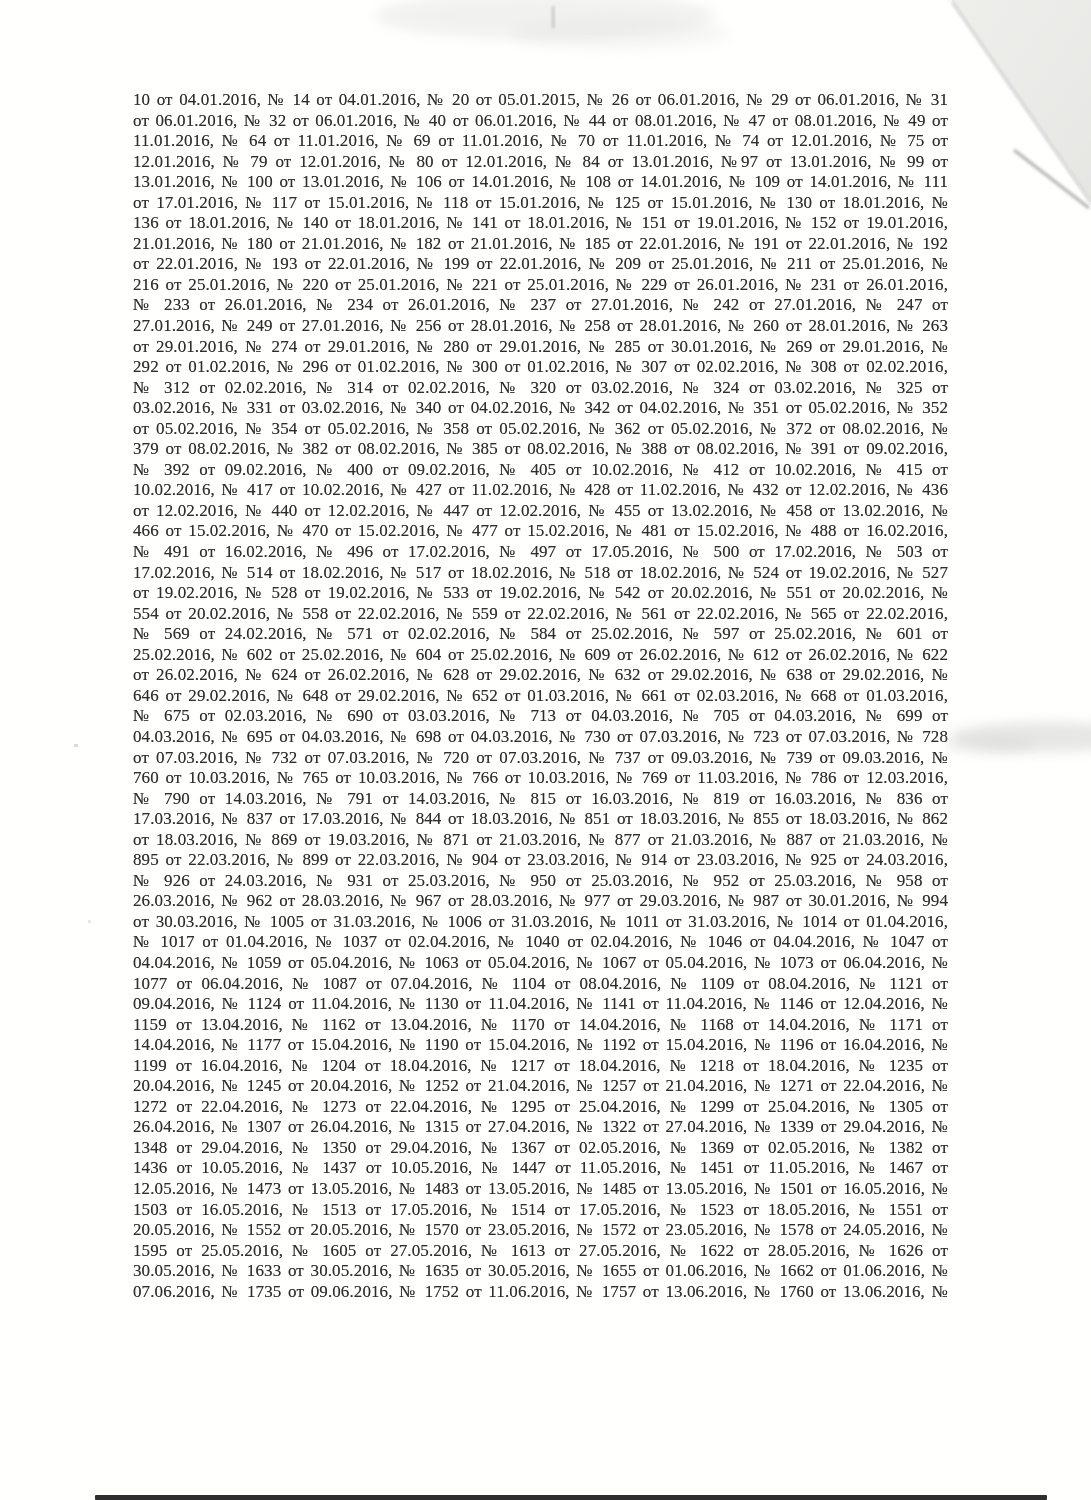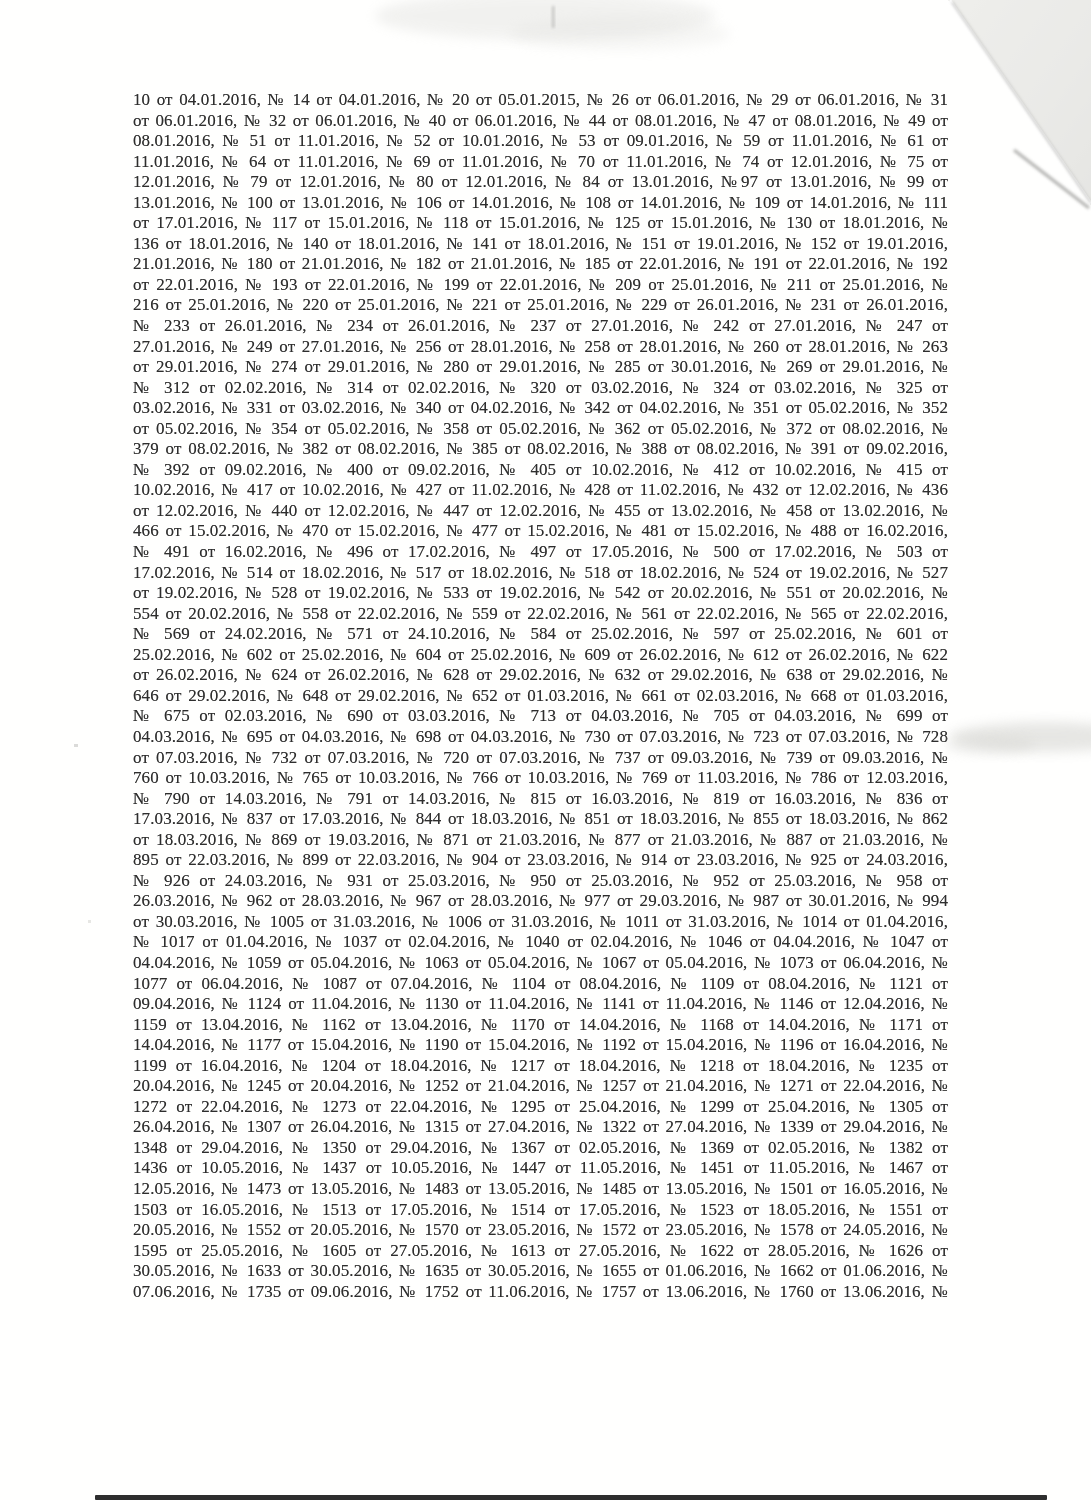--- a/index.html
+++ b/index.html
@@ -47,45 +47,45 @@
 </style>
 </head>
 <body>
 
 <div id="page">
 
   <div id="text-block">
 
   <div class="line">10 от 04.01.2016, № 14 от 04.01.2016, № 20 от 05.01.2015, № 26 от 06.01.2016, № 29 от 06.01.2016, № 31</div>
       <div class="line">от 06.01.2016, № 32 от 06.01.2016, № 40 от 06.01.2016, № 44 от 08.01.2016, № 47 от 08.01.2016, № 49 от</div>
-      <div class="line">08.01.2016, № 51 от 11.01.2016, № 52 от 10.01.2016, № 53 от 09.01.2016, № 59 от 11.01.2016, № 61 от</div>
       <div class="line">11.01.2016, № 64 от 11.01.2016, № 69 от 11.01.2016, № 70 от 11.01.2016, № 74 от 12.01.2016, № 75 от</div>
       <div class="line">12.01.2016, № 79 от 12.01.2016, № 80 от 12.01.2016, № 84 от 13.01.2016, №97 от 13.01.2016, № 99 от</div>
       <div class="line">13.01.2016, № 100 от 13.01.2016, № 106 от 14.01.2016, № 108 от 14.01.2016, № 109 от 14.01.2016, № 111</div>
       <div class="line">от 17.01.2016, № 117 от 15.01.2016, № 118 от 15.01.2016, № 125 от 15.01.2016, № 130 от 18.01.2016, №</div>
       <div class="line">136 от 18.01.2016, № 140 от 18.01.2016, № 141 от 18.01.2016, № 151 от 19.01.2016, № 152 от 19.01.2016,</div>
       <div class="line">21.01.2016, № 180 от 21.01.2016, № 182 от 21.01.2016, № 185 от 22.01.2016, № 191 от 22.01.2016, № 192</div>
       <div class="line">от 22.01.2016, № 193 от 22.01.2016, № 199 от 22.01.2016, № 209 от 25.01.2016, № 211 от 25.01.2016, №</div>
       <div class="line">216 от 25.01.2016, № 220 от 25.01.2016, № 221 от 25.01.2016, № 229 от 26.01.2016, № 231 от 26.01.2016,</div>
       <div class="line">№ 233 от 26.01.2016, № 234 от 26.01.2016, № 237 от 27.01.2016, № 242 от 27.01.2016, № 247 от</div>
       <div class="line">27.01.2016, № 249 от 27.01.2016, № 256 от 28.01.2016, № 258 от 28.01.2016, № 260 от 28.01.2016, № 263</div>
       <div class="line">от 29.01.2016, № 274 от 29.01.2016, № 280 от 29.01.2016, № 285 от 30.01.2016, № 269 от 29.01.2016, №</div>
+      <div class="line">292 от 01.02.2016, № 296 от 01.02.2016, № 300 от 01.02.2016, № 307 от 02.02.2016, № 308 от 02.02.2016,</div>
       <div class="line">№ 312 от 02.02.2016, № 314 от 02.02.2016, № 320 от 03.02.2016, № 324 от 03.02.2016, № 325 от</div>
       <div class="line">03.02.2016, № 331 от 03.02.2016, № 340 от 04.02.2016, № 342 от 04.02.2016, № 351 от 05.02.2016, № 352</div>
       <div class="line">от 05.02.2016, № 354 от 05.02.2016, № 358 от 05.02.2016, № 362 от 05.02.2016, № 372 от 08.02.2016, №</div>
       <div class="line">379 от 08.02.2016, № 382 от 08.02.2016, № 385 от 08.02.2016, № 388 от 08.02.2016, № 391 от 09.02.2016,</div>
       <div class="line">№ 392 от 09.02.2016, № 400 от 09.02.2016, № 405 от 10.02.2016, № 412 от 10.02.2016, № 415 от</div>
       <div class="line">10.02.2016, № 417 от 10.02.2016, № 427 от 11.02.2016, № 428 от 11.02.2016, № 432 от 12.02.2016, № 436</div>
       <div class="line">от 12.02.2016, № 440 от 12.02.2016, № 447 от 12.02.2016, № 455 от 13.02.2016, № 458 от 13.02.2016, №</div>
       <div class="line">466 от 15.02.2016, № 470 от 15.02.2016, № 477 от 15.02.2016, № 481 от 15.02.2016, № 488 от 16.02.2016,</div>
       <div class="line">№ 491 от 16.02.2016, № 496 от 17.02.2016, № 497 от 17.05.2016, № 500 от 17.02.2016, № 503 от</div>
       <div class="line">17.02.2016, № 514 от 18.02.2016, № 517 от 18.02.2016, № 518 от 18.02.2016, № 524 от 19.02.2016, № 527</div>
       <div class="line">от 19.02.2016, № 528 от 19.02.2016, № 533 от 19.02.2016, № 542 от 20.02.2016, № 551 от 20.02.2016, №</div>
       <div class="line">554 от 20.02.2016, № 558 от 22.02.2016, № 559 от 22.02.2016, № 561 от 22.02.2016, № 565 от 22.02.2016,</div>
-      <div class="line">№ 569 от 24.02.2016, № 571 от 24.10.2016, № 584 от 25.02.2016, № 597 от 25.02.2016, № 601 от</div>
+      <div class="line">№ 569 от 24.02.2016, № 571 от 02.02.2016, № 584 от 25.02.2016, № 597 от 25.02.2016, № 601 от</div>
       <div class="line">25.02.2016, № 602 от 25.02.2016, № 604 от 25.02.2016, № 609 от 26.02.2016, № 612 от 26.02.2016, № 622</div>
       <div class="line">от 26.02.2016, № 624 от 26.02.2016, № 628 от 29.02.2016, № 632 от 29.02.2016, № 638 от 29.02.2016, №</div>
       <div class="line">646 от 29.02.2016, № 648 от 29.02.2016, № 652 от 01.03.2016, № 661 от 02.03.2016, № 668 от 01.03.2016,</div>
       <div class="line">№ 675 от 02.03.2016, № 690 от 03.03.2016, № 713 от 04.03.2016, № 705 от 04.03.2016, № 699 от</div>
       <div class="line">04.03.2016, № 695 от 04.03.2016, № 698 от 04.03.2016, № 730 от 07.03.2016, № 723 от 07.03.2016, № 728</div>
       <div class="line">от 07.03.2016, № 732 от 07.03.2016, № 720 от 07.03.2016, № 737 от 09.03.2016, № 739 от 09.03.2016, №</div>
       <div class="line">760 от 10.03.2016, № 765 от 10.03.2016, № 766 от 10.03.2016, № 769 от 11.03.2016, № 786 от 12.03.2016,</div>
       <div class="line">№ 790 от 14.03.2016, № 791 от 14.03.2016, № 815 от 16.03.2016, № 819 от 16.03.2016, № 836 от</div>
       <div class="line">17.03.2016, № 837 от 17.03.2016, № 844 от 18.03.2016, № 851 от 18.03.2016, № 855 от 18.03.2016, № 862</div>
       <div class="line">от 18.03.2016, № 869 от 19.03.2016, № 871 от 21.03.2016, № 877 от 21.03.2016, № 887 от 21.03.2016, №</div>

